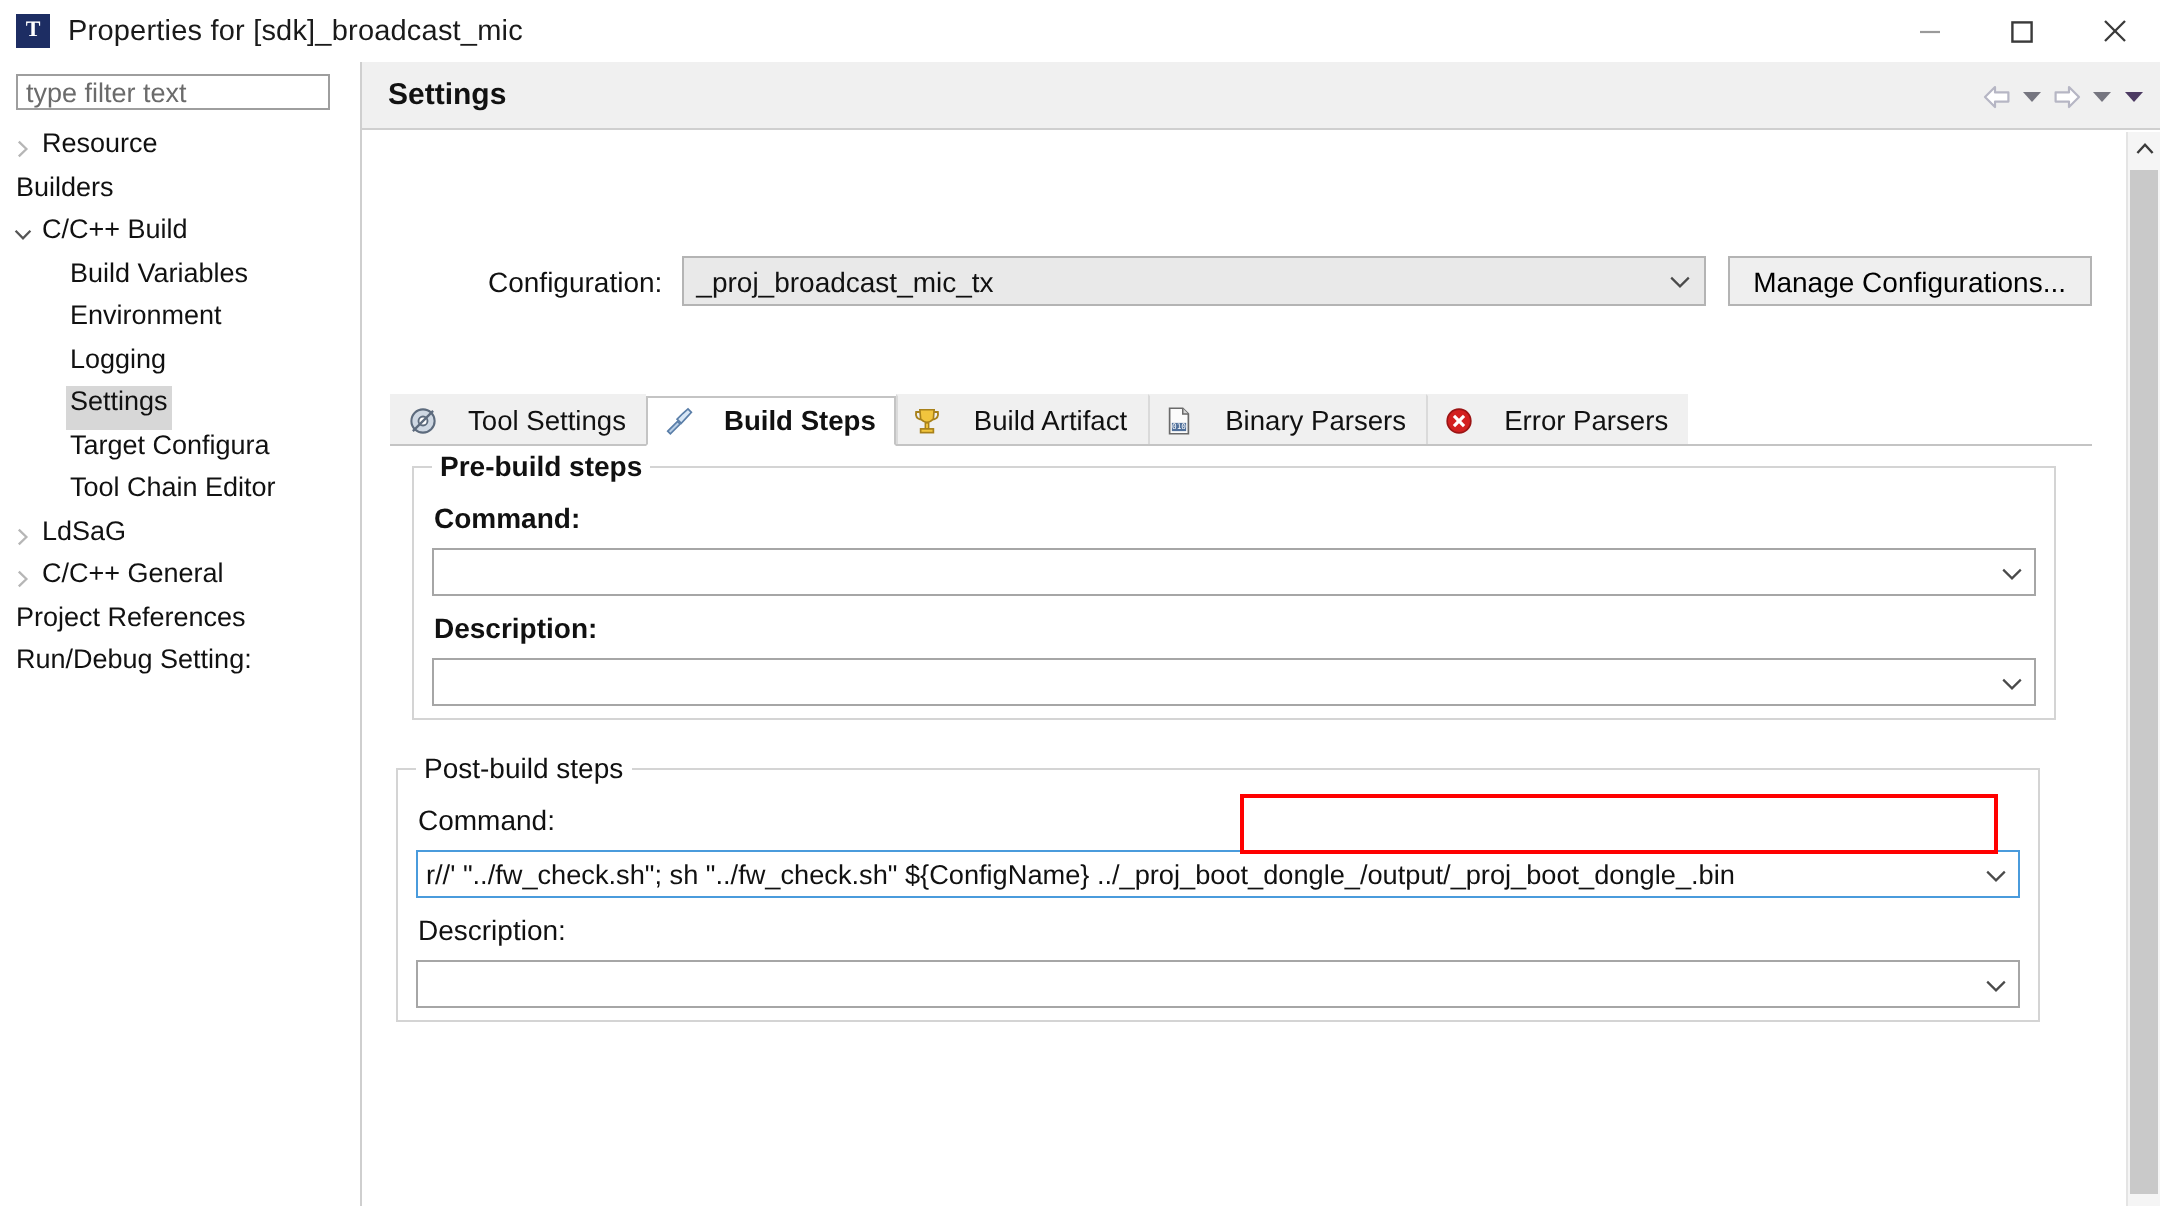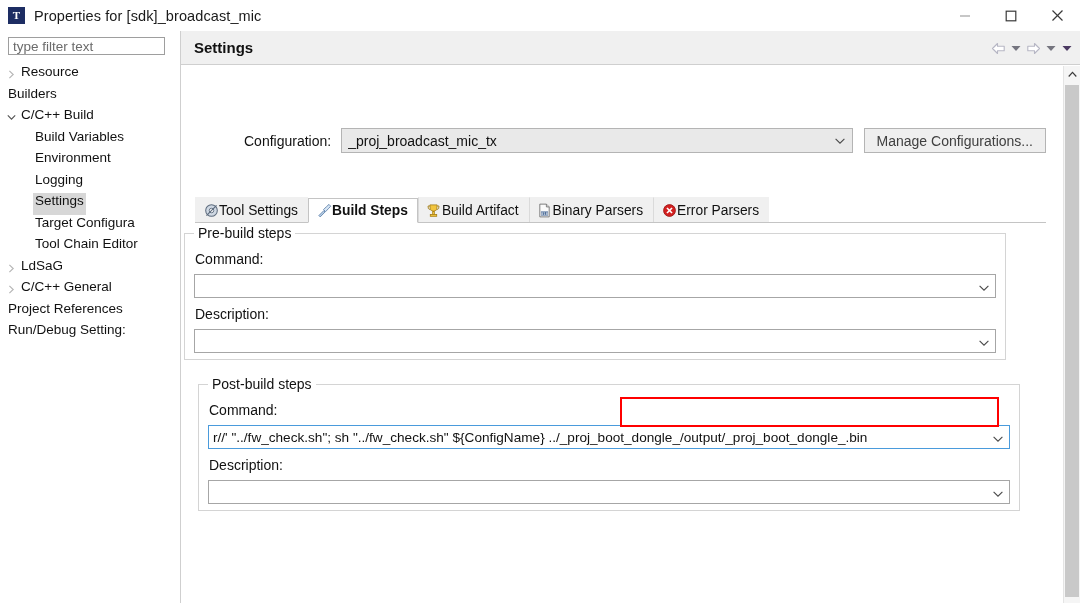--- a/index.html
+++ b/index.html
@@ -191,35 +191,35 @@
     transform: translateY(-50%);
     display: flex;
   }
   .manage-btn {
     margin-left: 11px;
     height: 25px;
     padding: 0 12px;
     background: #efefef;
     border: 1px solid #b4b4b4;
     display: flex; align-items: center;
-    font-size: 14px; color: #404040;
+    font-size: 14px; color: #000000;
     white-space: nowrap;
   }
 
   
   .tabbar {
     position: absolute; left: 14px; top: 132px;
     width: 851px; height: 25px;
     border-bottom: 1px solid #c4c4c4;
     display: flex; align-items: flex-end;
   }
   .tab {
     height: 25px;
     padding: 0 9px 0 7px;
-    display: flex; align-items: center; gap: 0;
+    display: flex; align-items: center; gap: 15px;
     font-size: 13.8px;
     color: #111;
     background: #f0f0f0;
     border: 1px solid transparent;
     border-bottom: none;
     position: relative;
   }
   .tab + .tab { border-left: 1px solid #dadada; }
   .tab.active {
     background: #ffffff;
@@ -485,21 +485,21 @@
               <svg width="15" height="15" viewBox="0 0 16 16">
                 <circle cx="8" cy="8" r="6.3" fill="#d32020" stroke="#9b1414" stroke-width="0.9"></circle>
                 <line x1="5.3" y1="5.3" x2="10.7" y2="10.7" stroke="#ffffff" stroke-width="1.7"></line>
                 <line x1="10.7" y1="5.3" x2="5.3" y2="10.7" stroke="#ffffff" stroke-width="1.7"></line>
               </svg>
             </span>
             <span>Error Parsers</span>
           </div>
         </div>
 
-      <div class="group" style="left:3px; top:167px; width:822px; height:127px;">
+      <div class="group" style="left:25px; top:167px; width:822px; height:127px;font-weight:bold;">
         <div class="group-title">Pre-build steps</div>
         <div class="field-label" style="left:10px; top:17px;">Command:</div>
         <div class="combo-field" style="left:9px; top:40px; width:802px;">
           <div class="fval"></div>
           <div class="fcaret">
             <svg width="10" height="6" viewBox="0 0 10 6">
                 <path d="M0.6 0.8 L5 5.2 L9.4 0.8" fill="none" stroke="#4a4a4a" stroke-width="1.1"></path>
               </svg>
           </div>
         </div>

